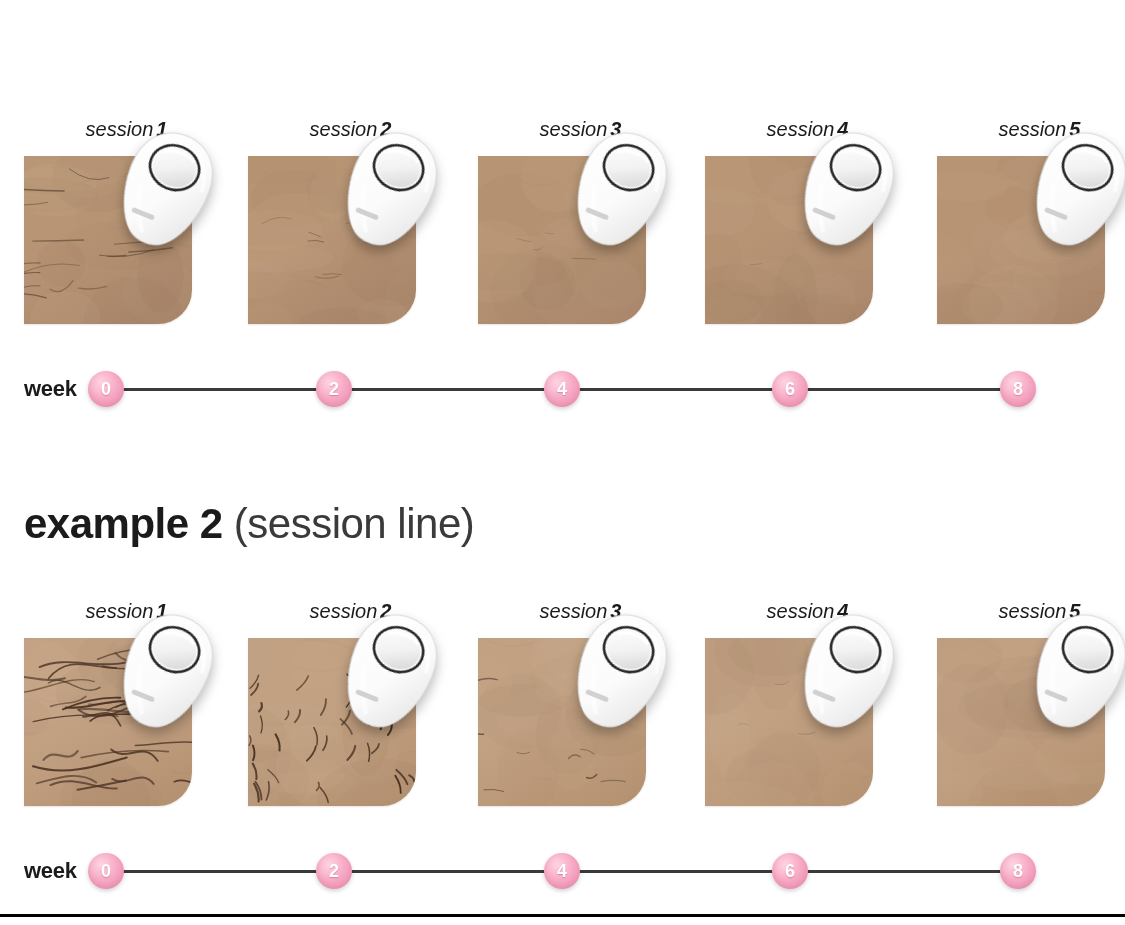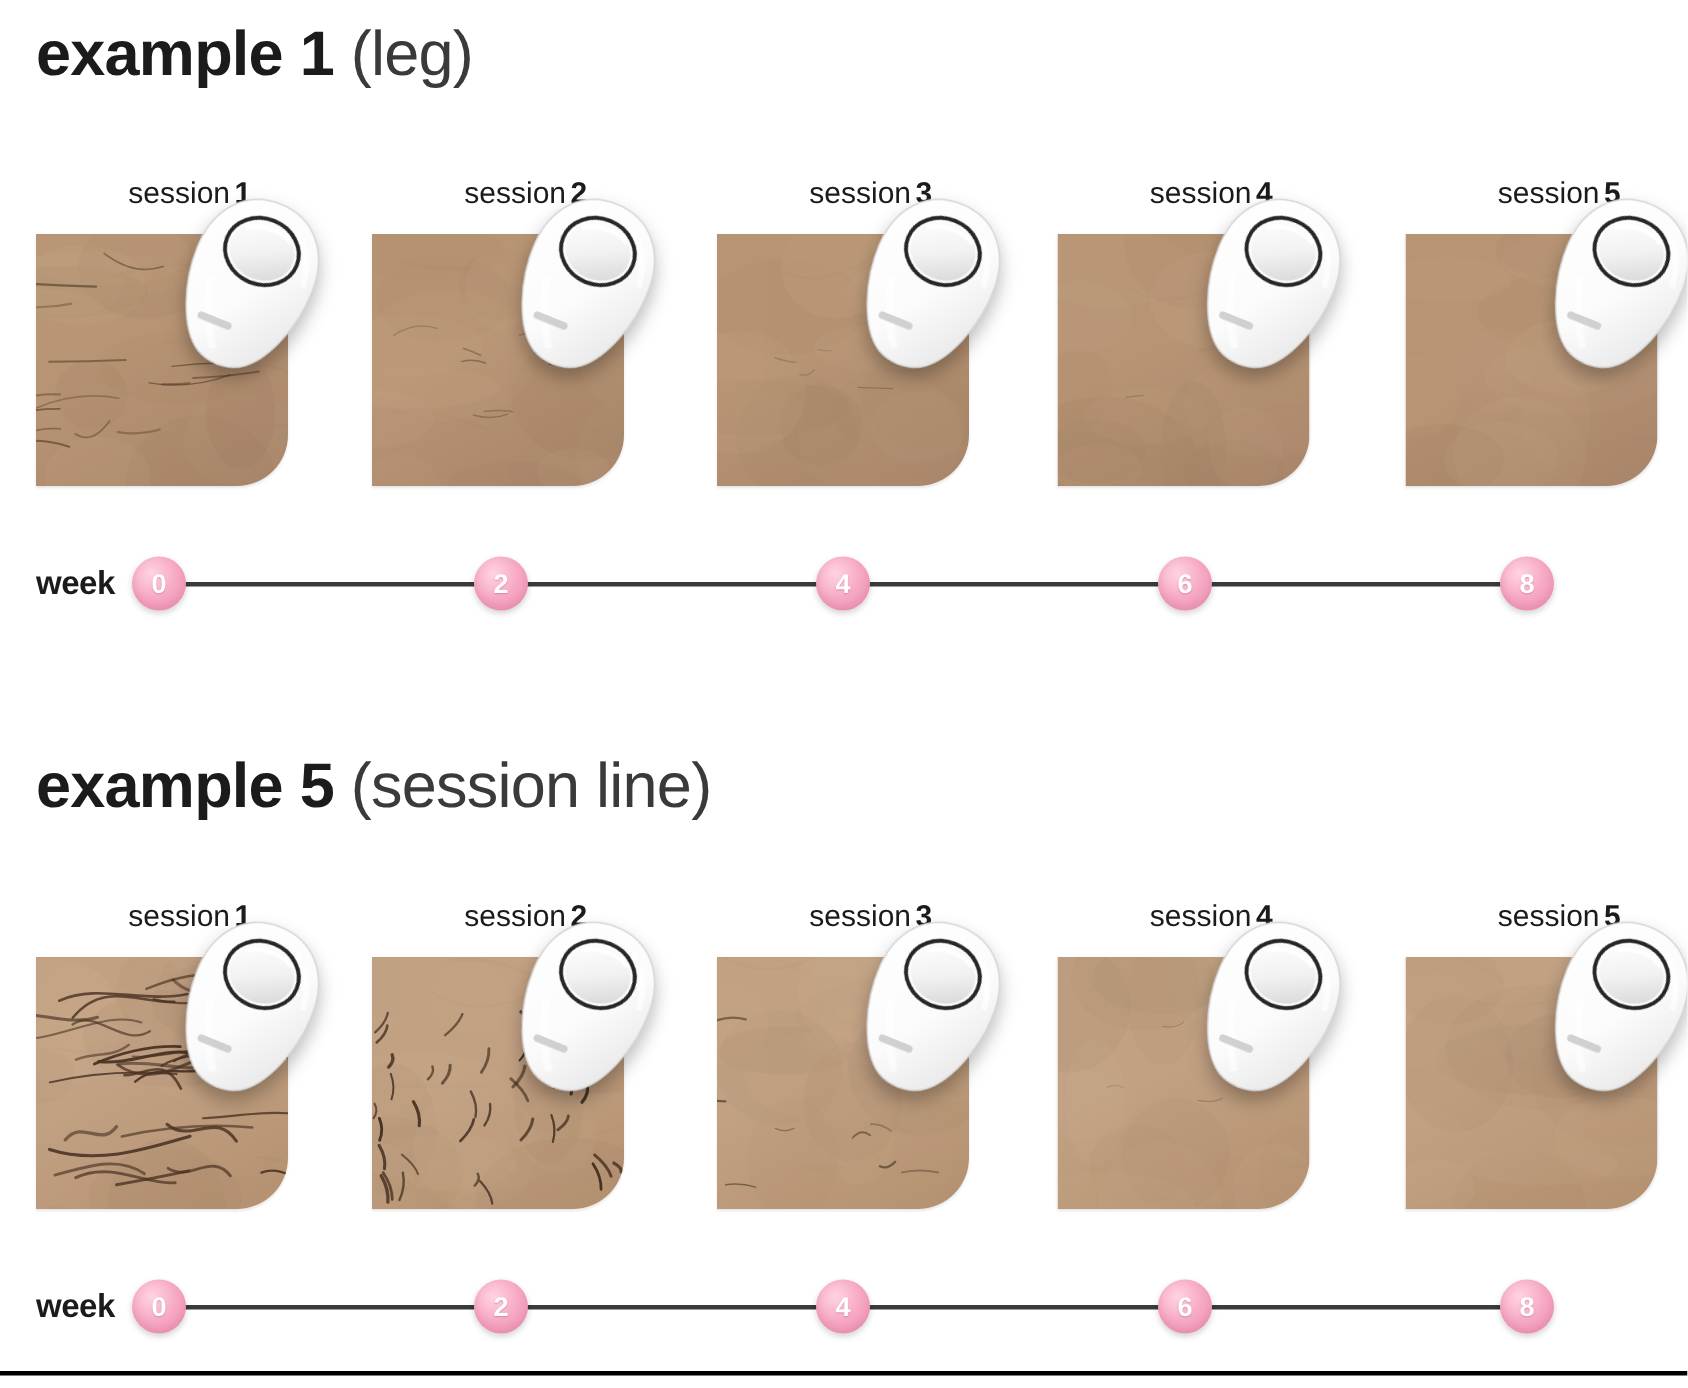--- a/index.html
+++ b/index.html
@@ -24,21 +24,21 @@
   .example-title .strong{font-weight:700;}
   .example-title .light{font-weight:300;color:#3a3a3a;}
   #title-1{left:24px;top:12px;}
   #title-2{left:24px;top:500px;}
 
   
   .section{position:absolute;left:0;width:1125px;}
   #section-1{top:118px;}
   #section-2{top:600px;}
 
-  .panels{position:relative;height:240px;width:967px;}
+  .panels{position:relative;height:240px;width:967px;font-style:italic;}
 
   .panel{position:absolute;top:0;width:205px;height:240px;}
 
   
   .session-label{
     position:absolute;top:0;left:0;width:205px;
     text-align:center;
     font-size:20px;
     color:#1b1b1b;
     font-weight:400;
@@ -101,24 +101,20 @@
   .bottom-rule{
     position:absolute;left:0;top:914px;
     width:1125px;height:3px;background:#000000;
   }
 </style>
 </head>
 <body>
 
 <div class="page">
 
-  <div class="example-title" id="title-1">
-    <span class="strong">example 1</span>
-    <span class="light">(leg)</span>
-  </div>
 
   <div class="section" id="section-1">
     <div class="panels" id="panels-1">
         <div class="panel" style="left: 24px;">
           <div class="session-label"><span>session</span><span class="snum">1</span></div>
           <div class="skin">
             <div class="tone" style="background: linear-gradient(152deg, rgb(183, 148, 116) 0%, rgb(183, 148, 116) 42%, rgb(168, 133, 106) 100%);"></div>
             <div class="grain"><svg viewBox="0 0 168 168" width="168" height="168" xmlns="http://www.w3.org/2000/svg">
                 <ellipse cx="47.3" cy="12.5" rx="54.9" ry="22.1" fill="#d6bb9c" opacity="0.154"></ellipse>
                 <ellipse cx="19.0" cy="38.5" rx="55.6" ry="17.1" fill="#8d6f54" opacity="0.146"></ellipse>
@@ -410,21 +406,21 @@
     <div class="tl-line" style="left: 106px; width: 912px;"></div>
         <div class="tl-node" style="left: 88px;">0</div>
         <div class="tl-node" style="left: 316px;">2</div>
         <div class="tl-node" style="left: 544px;">4</div>
         <div class="tl-node" style="left: 772px;">6</div>
         <div class="tl-node" style="left: 1000px;">8</div>
       </div>
   </div>
 
   <div class="example-title" id="title-2">
-    <span class="strong">example 5</span>
+    <span class="strong">example 2</span>
     <span class="light">(session line)</span>
   </div>
 
   <div class="section" id="section-2">
     <div class="panels" id="panels-2">
         <div class="panel" style="left: 24px;">
           <div class="session-label"><span>session</span><span class="snum">1</span></div>
           <div class="skin">
             <div class="tone" style="background: linear-gradient(152deg, rgb(194, 161, 131) 0%, rgb(194, 161, 131) 42%, rgb(179, 144, 111) 100%);"></div>
             <div class="grain"><svg viewBox="0 0 168 168" width="168" height="168" xmlns="http://www.w3.org/2000/svg">

